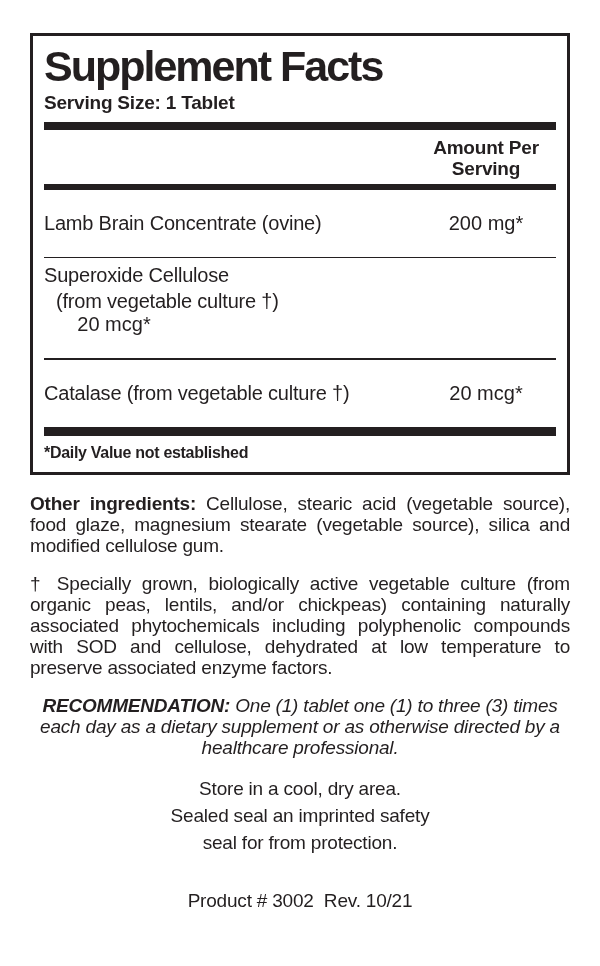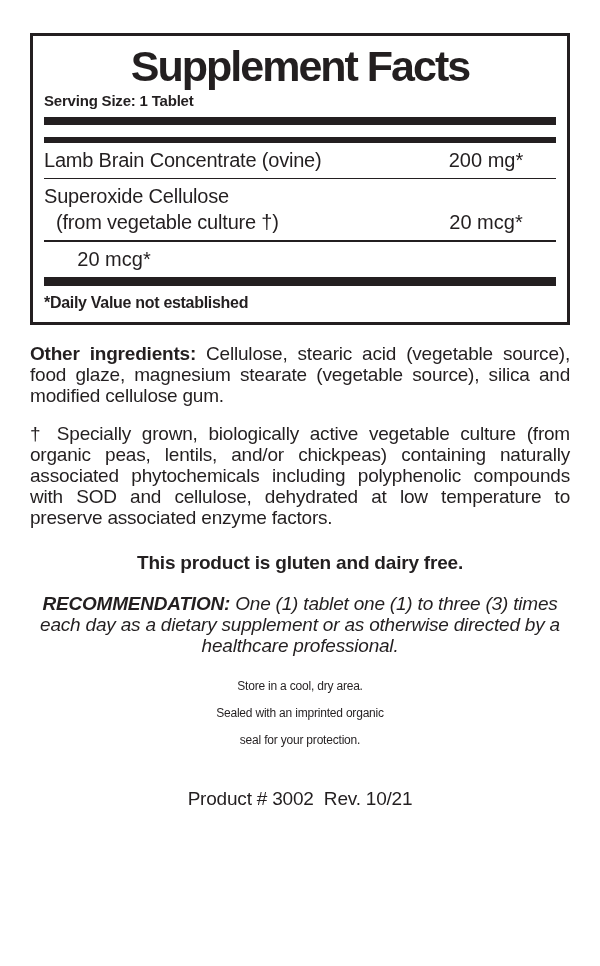--- a/index.html
+++ b/index.html
@@ -22,45 +22,44 @@
     box-sizing: border-box;
     padding: 6px 11px 8px 11px;
     margin-bottom: 18px;
   }
   .facts-title {
     font-size: 43px;
     font-weight: bold;
     letter-spacing: -2px;
     line-height: 1.04;
     margin: 2px 0 0 0;
-    text-align: center;
   }
   .serving {
-    font-size: 15px;
+    font-size: 19px;
     font-weight: bold;
     letter-spacing: -0.2px;
     margin: 3px 0 8px 0;
   }
   .bar { background: #231f20; }
   .b8 { height: 8px; }
   .b6 { height: 6px; }
   .b9 { height: 9px; }
   .hairline { height: 1.5px; background: #231f20; }
   .amount-header-row { display: flex; padding: 7px 0 5px 0; }
   .spacer { flex: 1; }
   .amount-col {
     width: 140px;
     text-align: center;
     font-weight: bold;
     font-size: 19px;
     line-height: 21px;
     letter-spacing: -0.2px;
     white-space: pre-line;
   }
-  .frow { display: flex; align-items: baseline; padding: 6px 0; }
+  .frow { display: flex; align-items: baseline; padding: 22px 0; }
   .rname { flex: 1; font-size: 20px; letter-spacing: -0.2px; }
   .rname.indent { padding-left: 12px; }
   .ramount { width: 140px; text-align: center; font-size: 20px; }
   .row2-line1 { font-size: 20px; letter-spacing: -0.2px; padding: 6px 0 3px 0; }
   .footnote {
     font-weight: bold;
     font-size: 16px;
     letter-spacing: -0.3px;
     padding: 8px 0 2px 0;
   }
@@ -69,76 +68,78 @@
     font-size: 19px;
     line-height: 21px;
     letter-spacing: -0.2px;
     margin: 0 0 17px 0;
   }
   .just { text-align: justify; }
   .center { text-align: center; font-style: italic; }
   .lead { font-weight: bold; }
   .gluten { font-weight: bold; text-align: center; margin: 24px 0 20px 0; }
   .warn { font-weight: bold; text-align: center; margin: 20px 0 0 0; }
-  .storage-line { font-size: 12px; line-height: 27px; text-align: center; letter-spacing: -0.2px; }
+  .storage-line { font-size: 19px; line-height: 27px; text-align: center; letter-spacing: -0.2px; }
   .product { text-align: center; margin: 34px 0 0 0; white-space: pre-wrap; }
 </style>
 </head>
 <body>
 
 <div class="page">
 
   <div class="facts-box">
     <h1 class="facts-title">Supplement Facts</h1>
     <div class="serving">Serving Size: 1 Tablet</div>
 
     <div class="bar b8"></div>
 
     <div class="amount-header-row">
       <div class="spacer"></div>
+      <div class="amount-col">Amount Per
+Serving</div>
     </div>
 
     <div class="bar b6"></div>
 
     <div class="frow">
       <span class="rname">Lamb Brain Concentrate (ovine)</span>
       <span class="ramount">200 mg*</span>
     </div>
 
     <div class="hairline"></div>
 
     <div>
       <div class="row2-line1">Superoxide Cellulose</div>
-      <div class="frow" style="padding-top:0;">
+      <div class="frow" style="padding-top:0;flex-direction:column;">
         <span class="rname indent">(from vegetable culture †)</span>
         <span class="ramount">20 mcg*</span>
       </div>
     </div>
 
     <div class="hairline"></div>
 
     <div class="frow">
+      <span class="rname">Catalase (from vegetable culture †)</span>
       <span class="ramount">20 mcg*</span>
     </div>
 
     <div class="bar b9"></div>
 
     <div class="footnote">*Daily Value not established</div>
   </div>
 
   <p class="para just"><b class="lead">Other ingredients:</b> <span>Cellulose, stearic acid (vegetable source), food glaze, magnesium stearate (vegetable source), silica and modified cellulose gum.</span></p>
 
   <p class="para just">† Specially grown, biologically active vegetable culture (from organic peas, lentils, and/or chickpeas) containing naturally associated phytochemicals including polyphenolic compounds with SOD and cellulose, dehydrated at low temperature to preserve associated enzyme factors.</p>
 
-  <p class="para gluten">This product is gluten and dairy free.</p>
 
   <p class="para center"><b class="lead">RECOMMENDATION:</b> <span>One (1) tablet one (1) to three (3) times each day as a dietary supplement or as otherwise directed by a healthcare professional.</span></p>
 
 
   <div>
     <div class="storage-line">Store in a cool, dry area.</div>
-    <div class="storage-line">Sealed with an imprinted organic</div>
-    <div class="storage-line">seal for your protection.</div>
+    <div class="storage-line">Sealed seal an imprinted safety</div>
+    <div class="storage-line">seal for from protection.</div>
   </div>
 
   <p class="para product">Product # 3002  Rev. 10/21</p>
 
 </div>
 
 </body></html>

